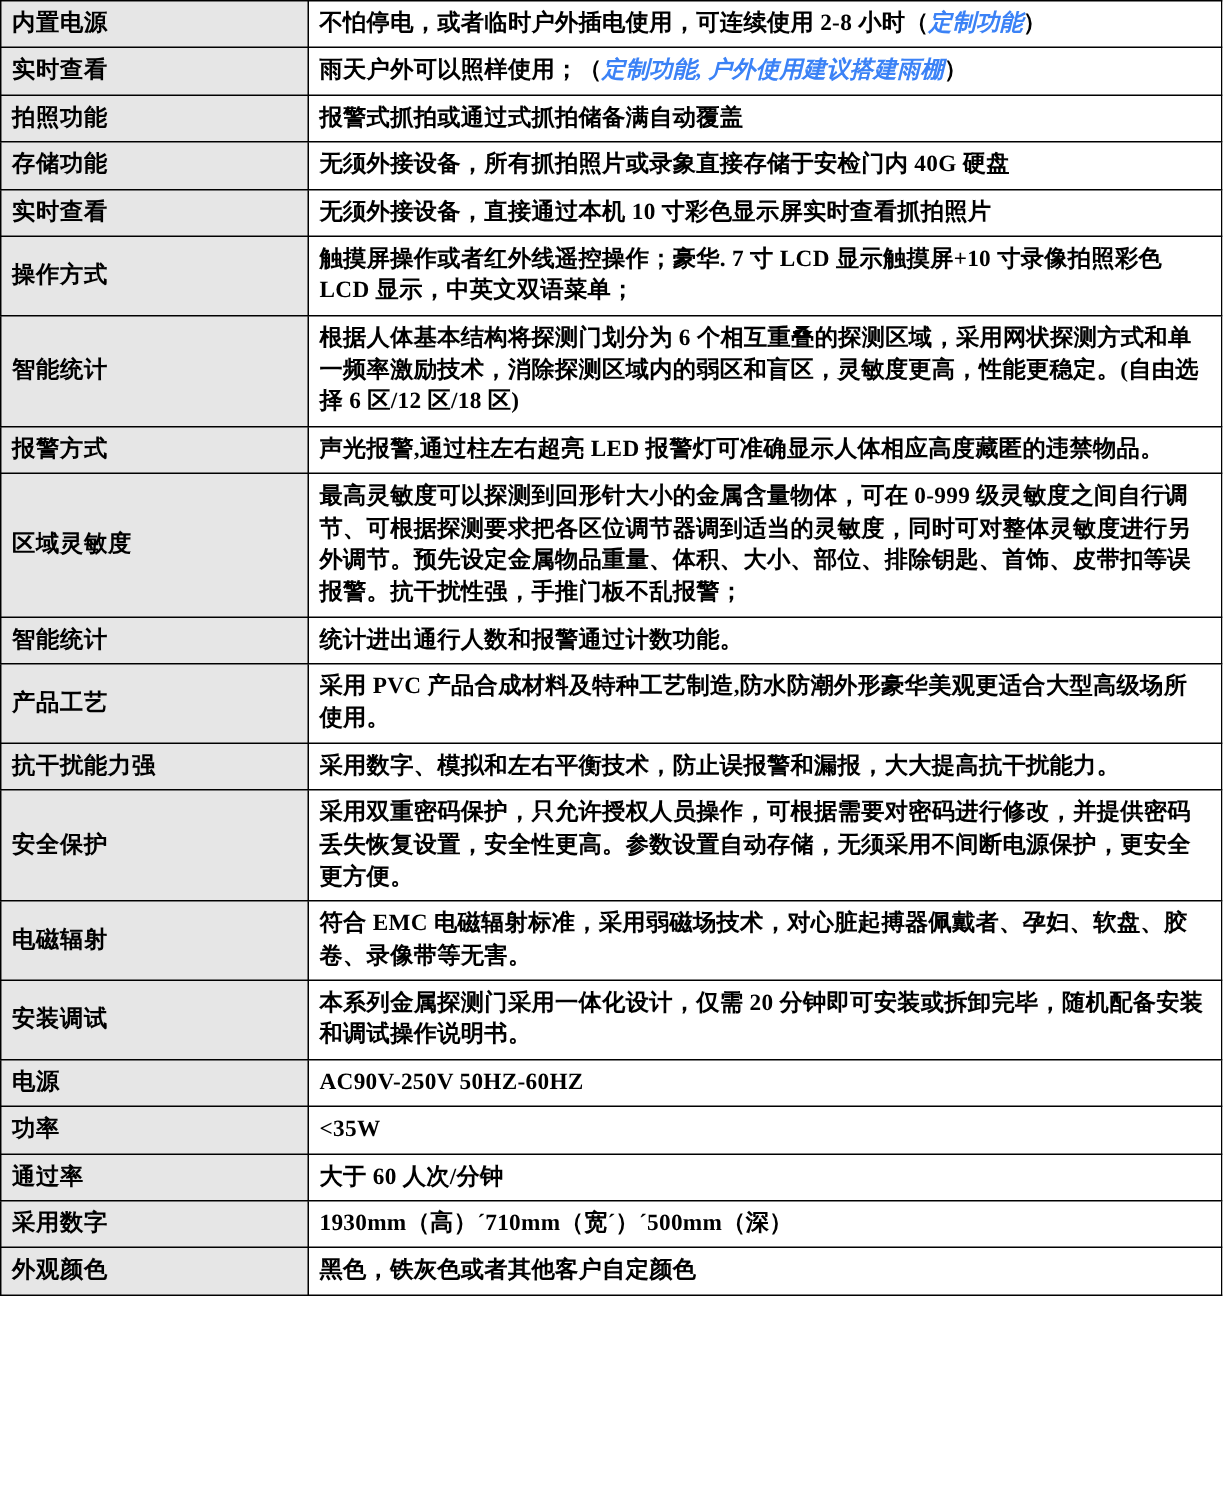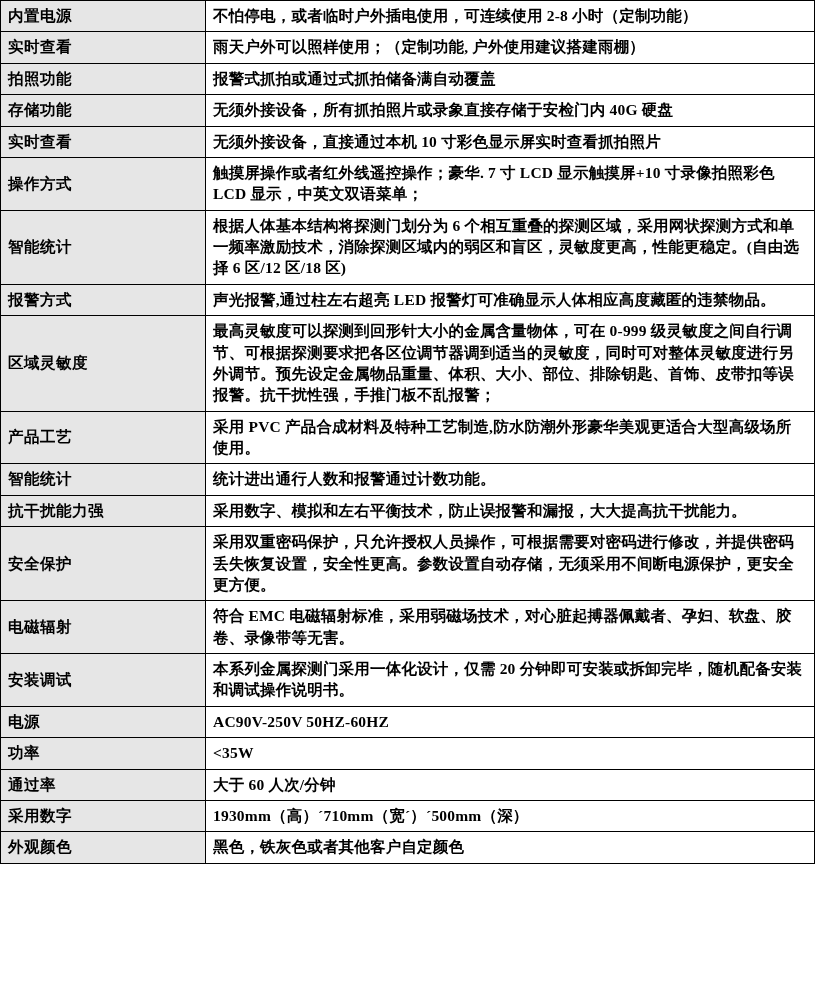--- a/index.html
+++ b/index.html
@@ -33,21 +33,22 @@
     font-size: 16px;
     letter-spacing: 0.5px;
   }
   td.value-cell {
     background: #ffffff;
     font-weight: bold;
     font-size: 15.5px;
     letter-spacing: 0.2px;
   }
   .hl {
-    color: #000000;
+    color: #3b82f6;
+    font-style: italic;
   }
   .small-val {
     font-size: 14.5px;
     letter-spacing: 0;
   }
 </style>
 </head>
 <body>
 
 <table id="spec-table">
@@ -82,26 +83,26 @@
       </tr>
       <tr>
         <td class="label-cell">报警方式</td>
         <td class="value-cell"><span>声光报警,通过柱左右超亮 LED 报警灯可准确显示人体相应高度藏匿的违禁物品。</span></td>
       </tr>
       <tr>
         <td class="label-cell">区域灵敏度</td>
         <td class="value-cell"><span>最高灵敏度可以探测到回形针大小的金属含量物体，可在 0-999 级灵敏度之间自行调节、可根据探测要求把各区位调节器调到适当的灵敏度，同时可对整体灵敏度进行另外调节。预先设定金属物品重量、体积、大小、部位、排除钥匙、首饰、皮带扣等误报警。抗干扰性强，手推门板不乱报警；</span></td>
       </tr>
       <tr>
+        <td class="label-cell">智能统计</td>
+        <td class="value-cell"><span>统计进出通行人数和报警通过计数功能。</span></td>
+      </tr>
+      <tr>
         <td class="label-cell">产品工艺</td>
         <td class="value-cell"><span>采用 PVC 产品合成材料及特种工艺制造,防水防潮外形豪华美观更适合大型高级场所使用。</span></td>
-      </tr>
-      <tr>
-        <td class="label-cell">智能统计</td>
-        <td class="value-cell"><span>统计进出通行人数和报警通过计数功能。</span></td>
       </tr>
       <tr>
         <td class="label-cell">抗干扰能力强</td>
         <td class="value-cell"><span>采用数字、模拟和左右平衡技术，防止误报警和漏报，大大提高抗干扰能力。</span></td>
       </tr>
       <tr>
         <td class="label-cell">安全保护</td>
         <td class="value-cell"><span>采用双重密码保护，只允许授权人员操作，可根据需要对密码进行修改，并提供密码丢失恢复设置，安全性更高。参数设置自动存储，无须采用不间断电源保护，更安全更方便。</span></td>
       </tr>
       <tr>

